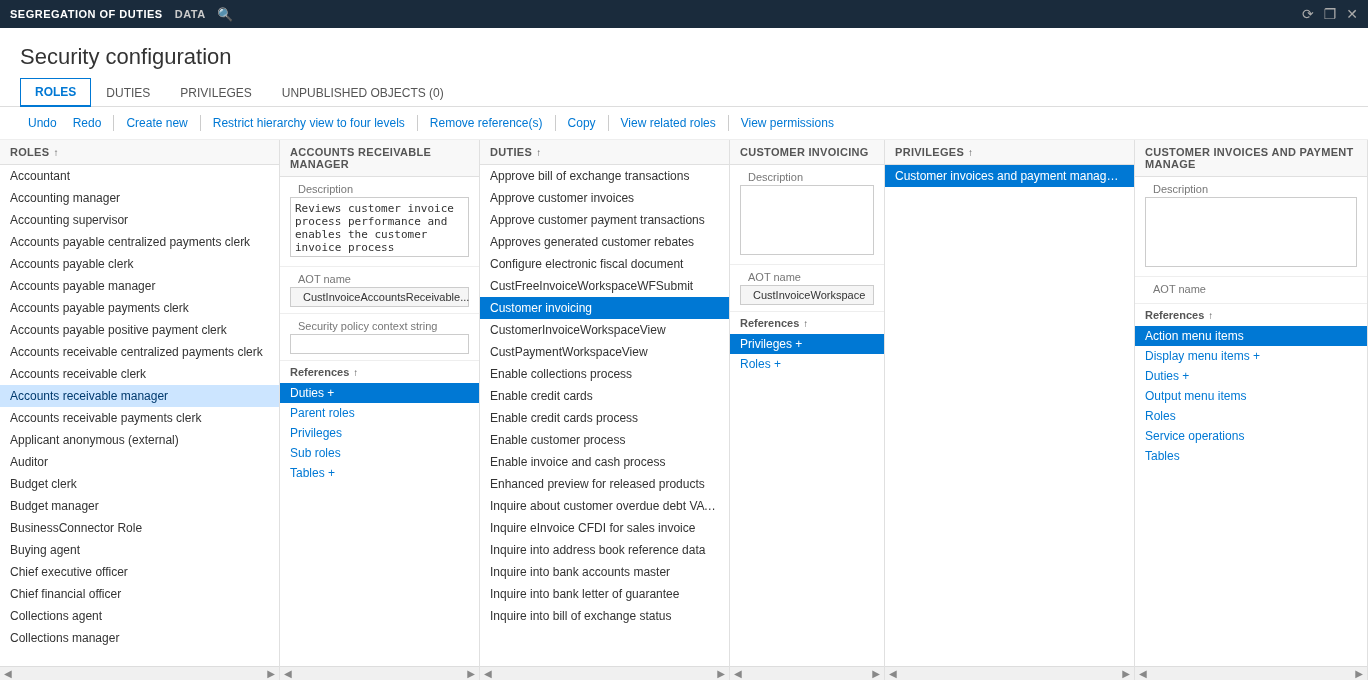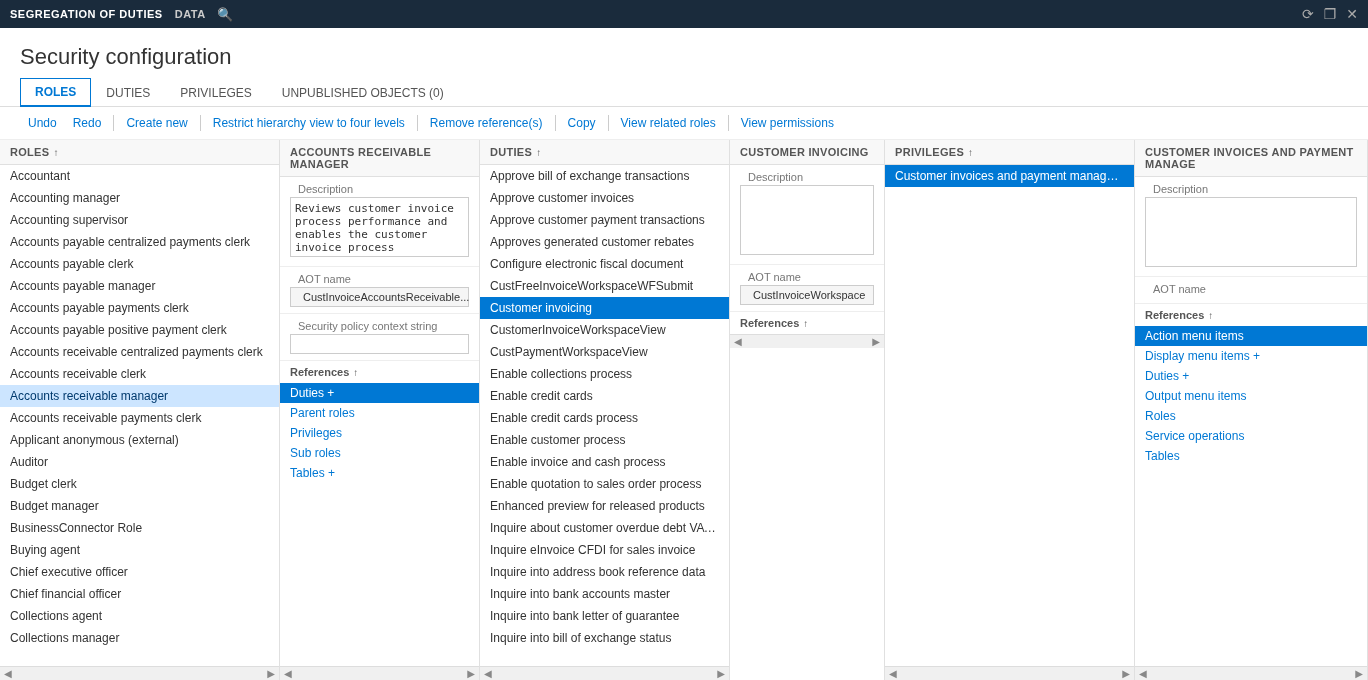--- a/index.html
+++ b/index.html
@@ -390,21 +390,20 @@
           <div class="list-item">Configure electronic fiscal document</div>
           <div class="list-item">CustFreeInvoiceWorkspaceWFSubmit</div>
           <div class="list-item selected-blue">Customer invoicing</div>
           <div class="list-item">CustomerInvoiceWorkspaceView</div>
           <div class="list-item">CustPaymentWorkspaceView</div>
           <div class="list-item">Enable collections process</div>
           <div class="list-item">Enable credit cards</div>
           <div class="list-item">Enable credit cards process</div>
           <div class="list-item">Enable customer process</div>
           <div class="list-item">Enable invoice and cash process</div>
-          <div class="list-item">Enable quotation to sales order process</div>
           <div class="list-item">Enhanced preview for released products</div>
           <div class="list-item">Inquire about customer overdue debt VAT journals</div>
           <div class="list-item">Inquire eInvoice CFDI for sales invoice</div>
           <div class="list-item">Inquire into address book reference data</div>
           <div class="list-item">Inquire into bank accounts master</div>
           <div class="list-item">Inquire into bank letter of guarantee</div>
           <div class="list-item">Inquire into bill of exchange status</div>
         </div>
       <div class="panel-bottom-scroll">
         <div class="scroll-arrows">
@@ -423,20 +422,24 @@
         <textarea class="detail-textarea" style="min-height: 70px;" readonly=""></textarea>
       </div>
       <div class="detail-section">
         <div class="detail-label">AOT name</div>
         <div class="detail-aot">CustInvoiceWorkspace</div>
       </div>
       <div class="references-header">
         <span>References</span>
         <span class="up-arrow"></span>
       </div>
+      <div class="panel-list" id="ci-ref-list">
+          <div class="ref-item selected-blue">Privileges +</div>
+          <div class="ref-item">Roles +</div>
+        </div>
       <div class="panel-bottom-scroll">
         <div class="scroll-arrows">
             <span>◀</span>
             <span>▶</span>
           </div>
       </div>
     </div>
 
     <div class="panel" id="panel-privileges">
       <div class="panel-header">

